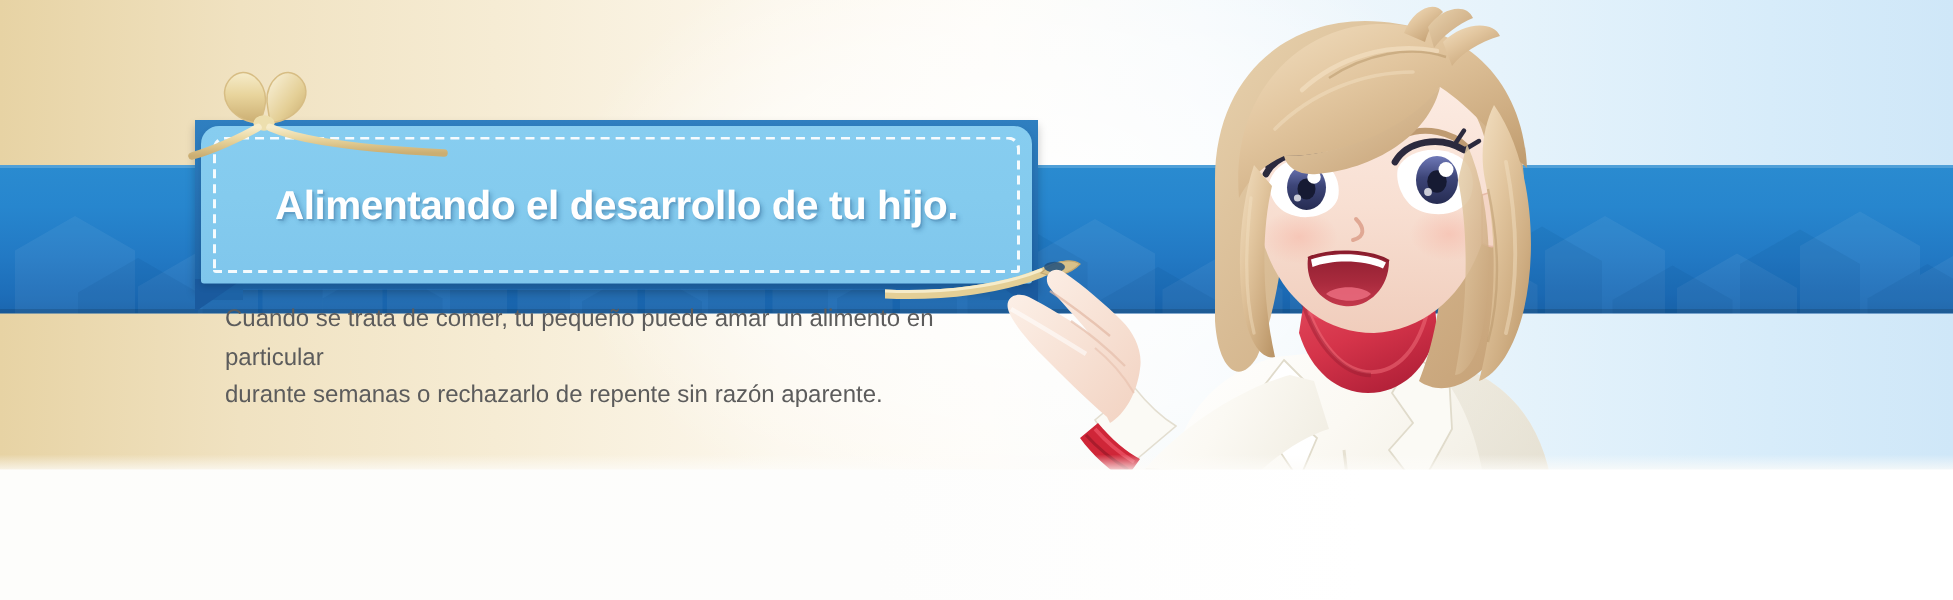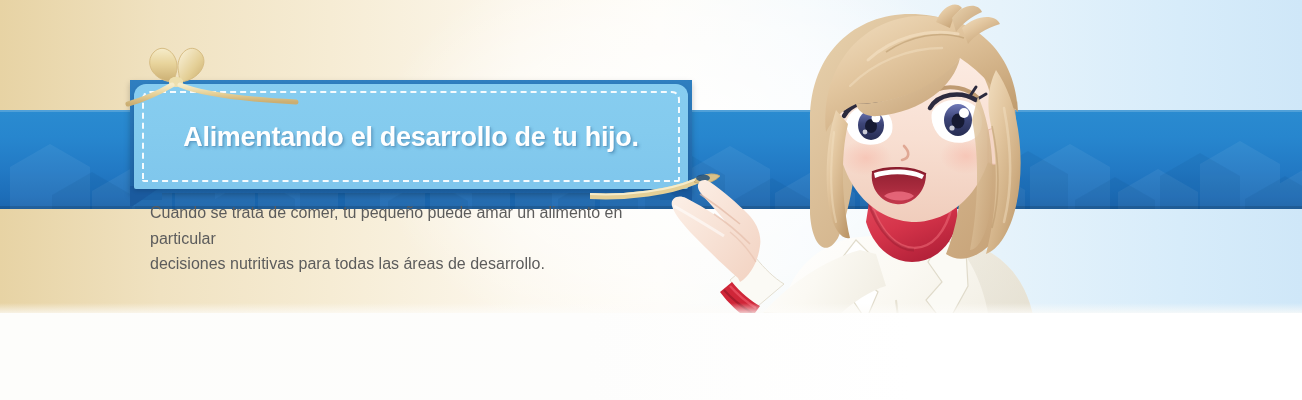--- a/index.html
+++ b/index.html
@@ -241,21 +241,21 @@
     <svg class="ribbon-right" viewBox="0 0 140 60">
       <path d="M0,46 C40,48 80,42 104,32 C112,28 118,26 124,27" fill="none" stroke="#e4cf96" stroke-width="6" stroke-linecap="round"></path>
       <path d="M0,44 C40,46 80,40 104,30" fill="none" stroke="#f6ecca" stroke-width="2" stroke-linecap="round"></path>
       <path d="M104,32 C112,24 124,22 130,26 C124,32 114,36 104,32 Z" fill="#d8c189" stroke="#c2a76f" stroke-width="0.8"></path>
       <ellipse cx="113" cy="28" rx="7" ry="3.5" fill="#1f4f7d" opacity="0.85"></ellipse>
     </svg>
   </div>
 
   <div class="copy">
     <p>Cuando se trata de comer, tu pequeño puede amar un alimento en particular</p>
-    <p>decisiones nutritivas para todas las áreas de desarrollo.</p>
+    <p>durante semanas o rechazarlo de repente sin razón aparente.</p>
   </div>
 
   <svg class="character" viewBox="0 0 420 400">
     <defs>
       <linearGradient id="coat" x1="0" y1="0" x2="1" y2="0.6">
         <stop offset="0%" stop-color="#ffffff"></stop>
         <stop offset="45%" stop-color="#fbf9f3"></stop>
         <stop offset="100%" stop-color="#eeeade"></stop>
       </linearGradient>
       <linearGradient id="coatShade" x1="0" y1="0" x2="1" y2="1">

